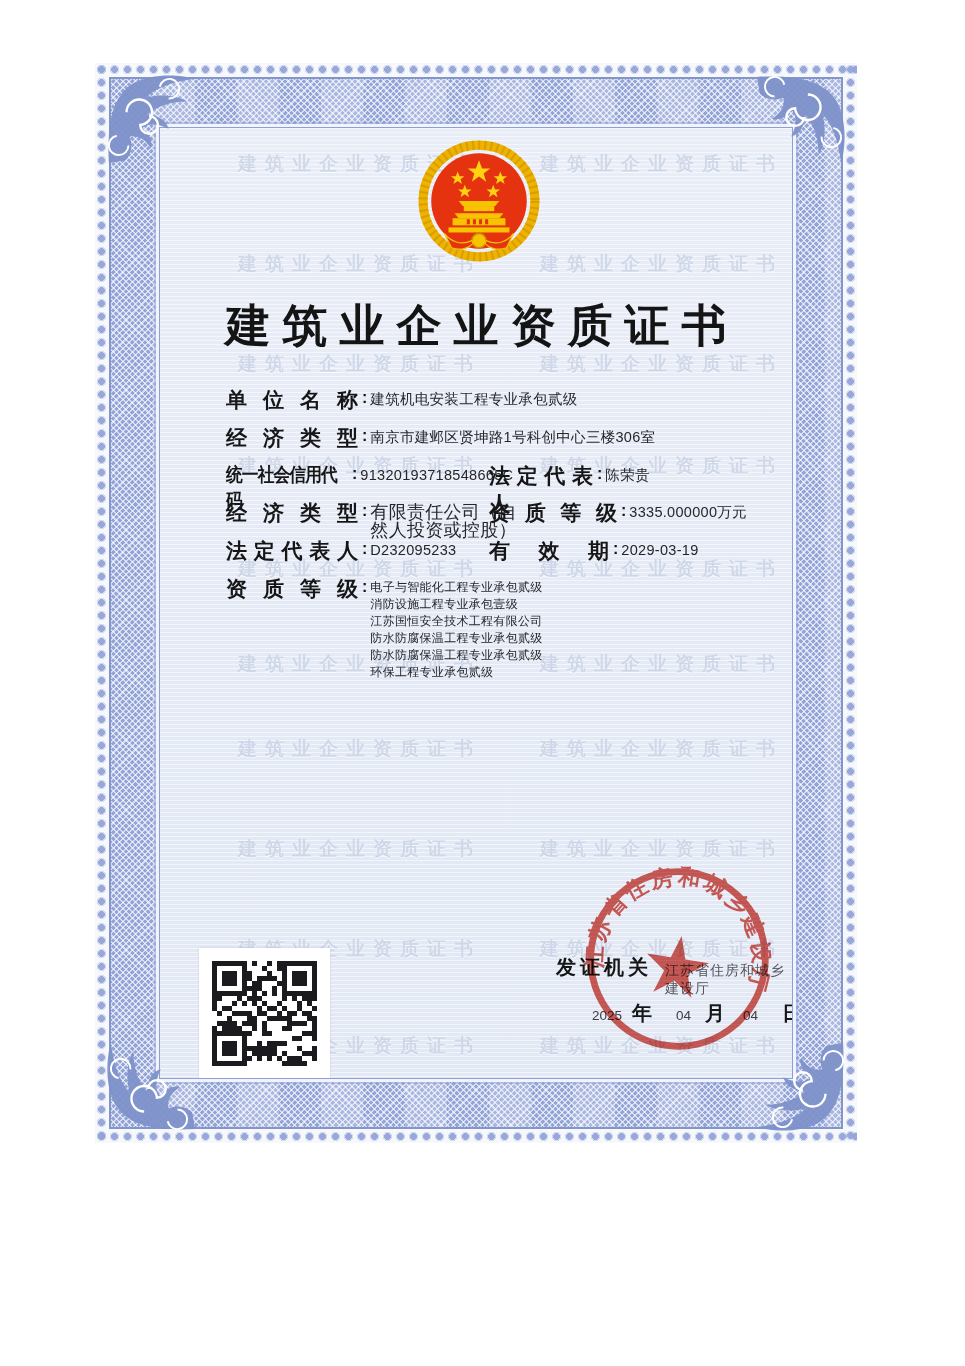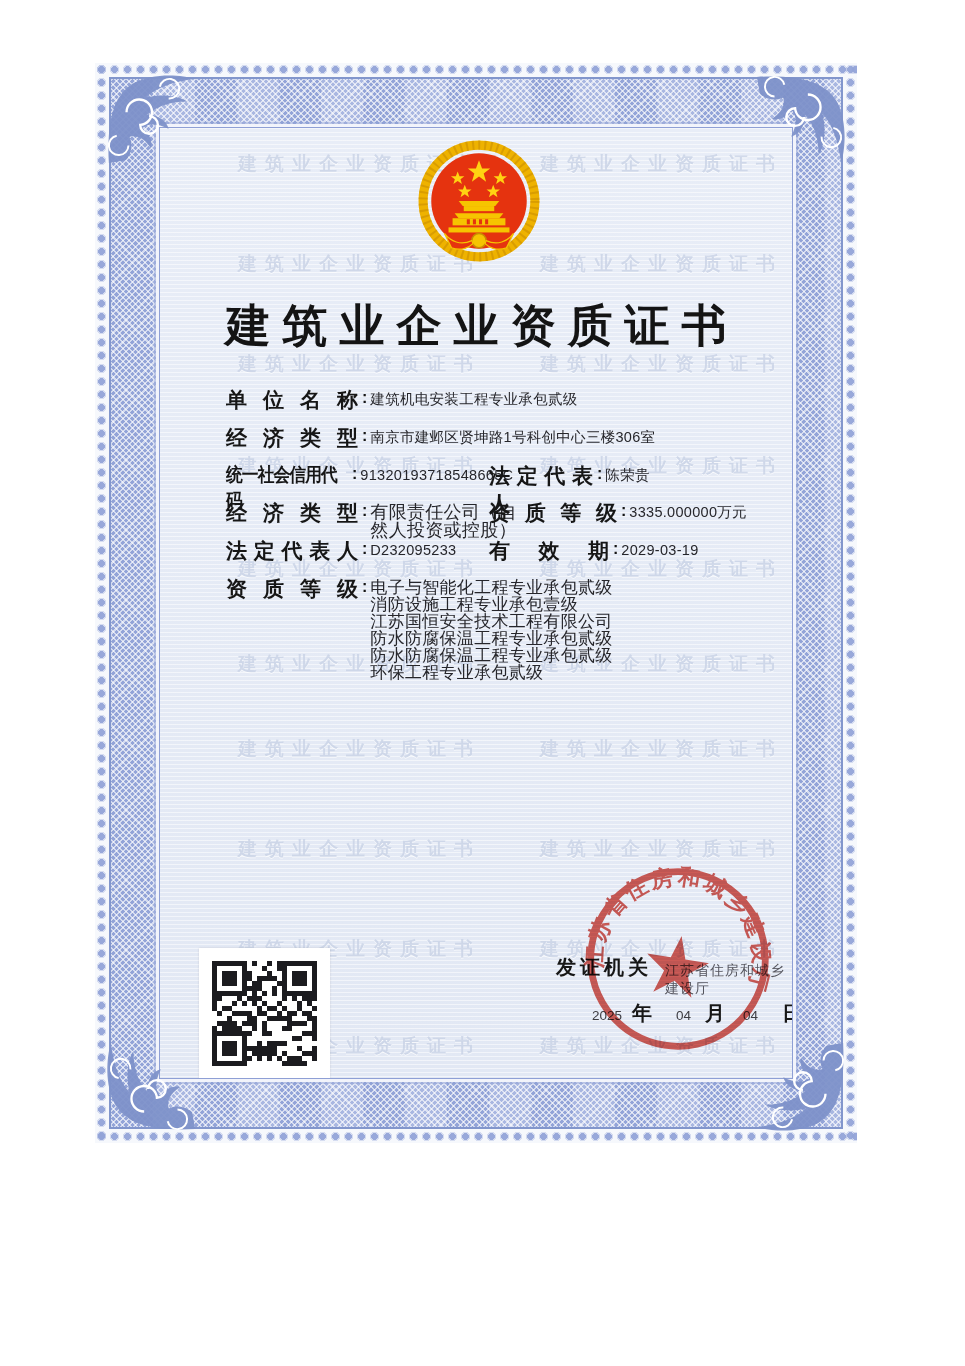--- a/index.html
+++ b/index.html
@@ -63,21 +63,21 @@
   .lab.w120{width:120px;}
   .lab.w92{width:92px;font-size:20px;}
   .lab.code{width:138px;text-align:left;text-align-last:left;font-size:19px;
     transform:scaleX(.88);transform-origin:left center;letter-spacing:-1px;}
   .colon{font-weight:bold;color:#161616;font-size:16px;margin:0 3px 0 4px;vertical-align:top;line-height:24px;}
   .val{display:inline-block;font-size:14.5px;color:#26262b;vertical-align:top;line-height:18px;padding-top:4px;letter-spacing:.3px;}
   .lcol{position:absolute;left:66px;top:0;}
   .rcol{position:absolute;left:329px;top:0;}
   .val.narrow{width:152px;font-size:18px;}
   .qual-list{display:inline-block;vertical-align:top;padding-top:4px;}
-  .qual-list div{font-size:17px;color:#26262b;line-height:17px;letter-spacing:.3px;}
+  .qual-list div{font-size:12px;color:#26262b;line-height:17px;letter-spacing:.3px;}
   
   .note{
     position:absolute;left:279px;top:758px;font-size:29px;color:#2e3e8d;
     letter-spacing:3px;opacity:.88;font-weight:500;white-space:nowrap;
   }
   .qr{position:absolute;left:39px;top:820px;width:131px;height:131px;background:#ffffff;box-shadow:0 0 2px rgba(0,0,0,.12);}
   .qr .m{position:absolute;background:#1b1b1f;}
   .issuer-label{position:absolute;left:396px;top:826px;}
   .issuer-value{position:absolute;left:505px;top:834px;font-size:14px;color:#55555e;letter-spacing:1px;}
   .date-row{position:absolute;left:432px;top:872px;display:flex;align-items:baseline;}

